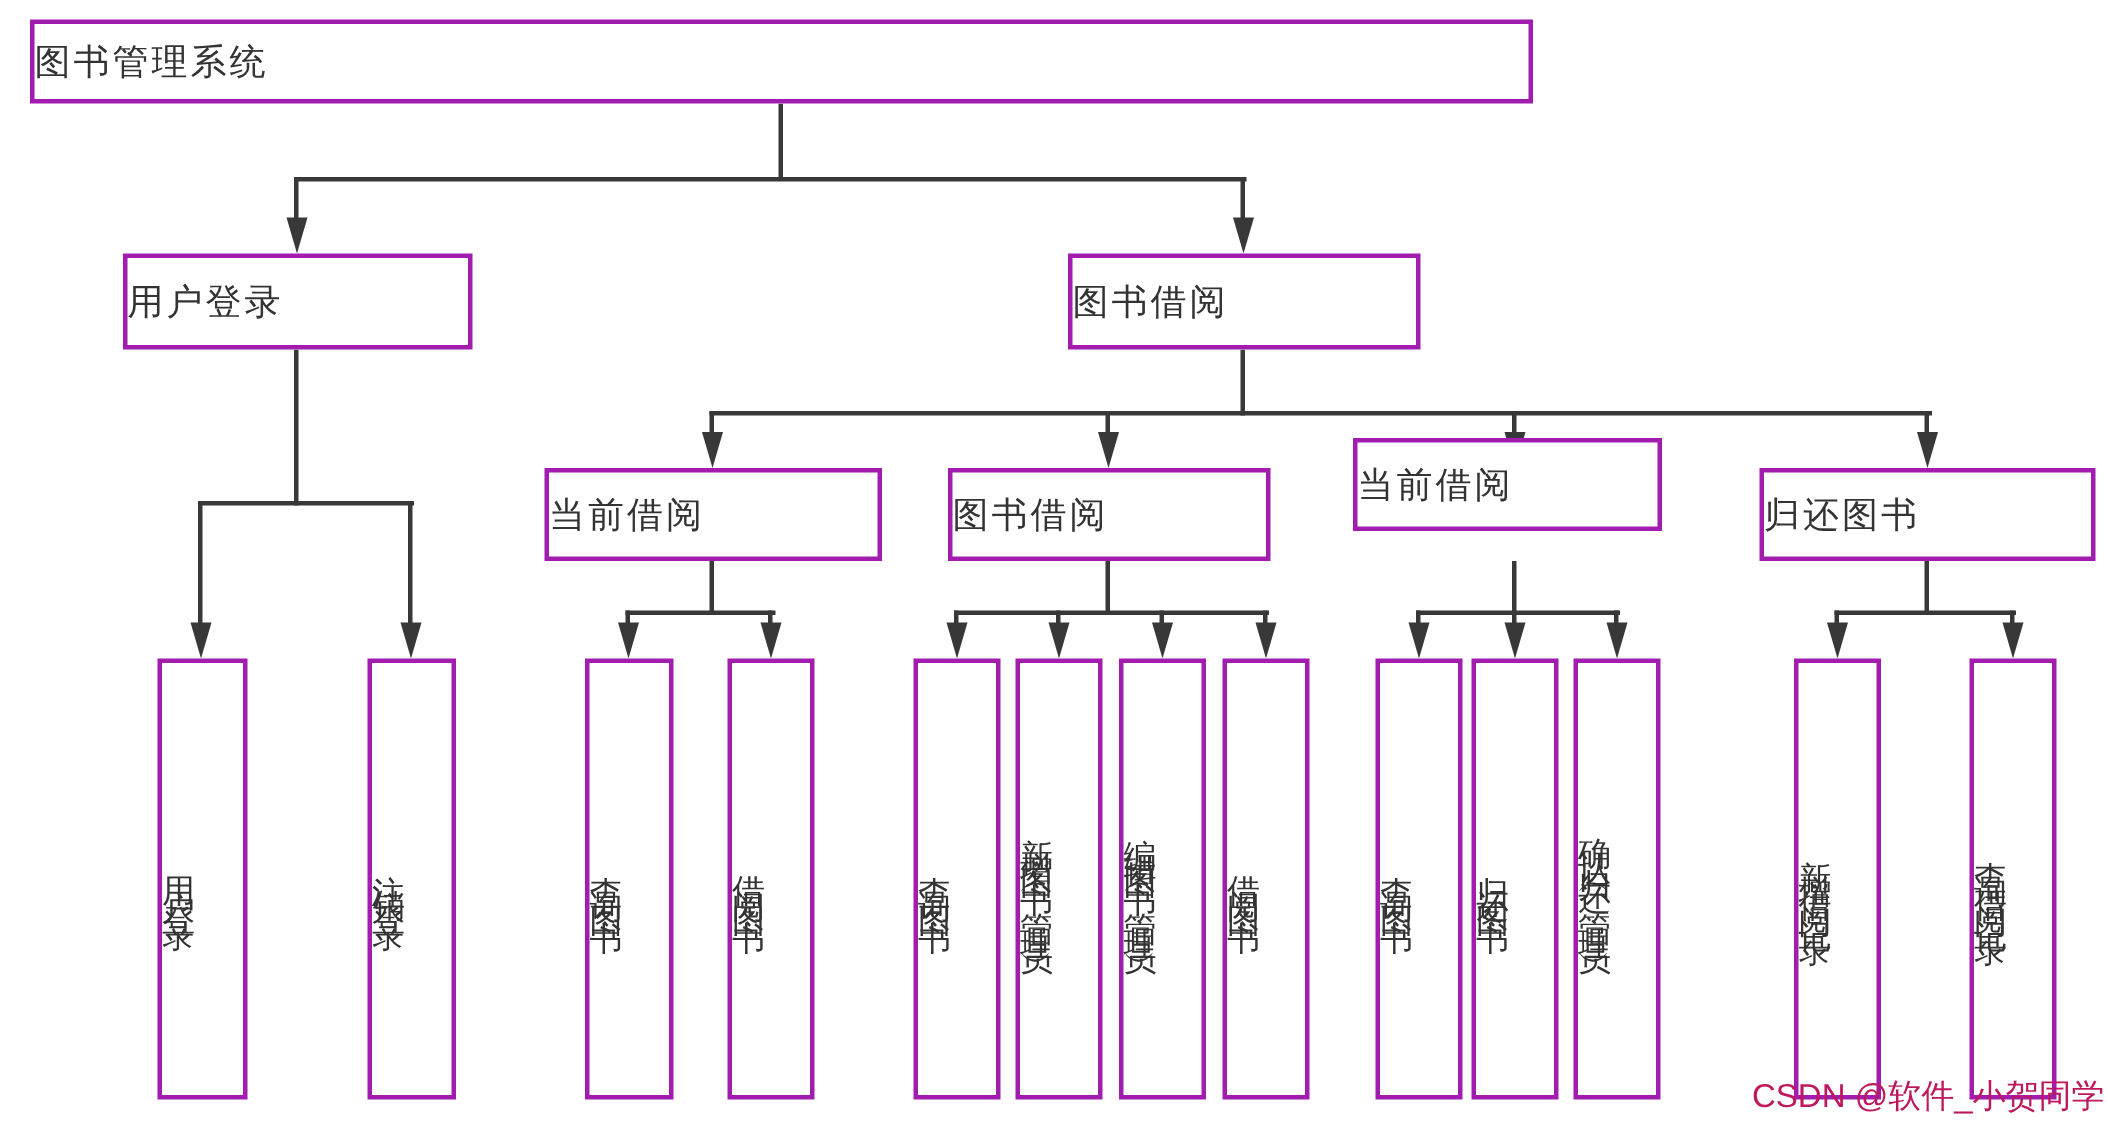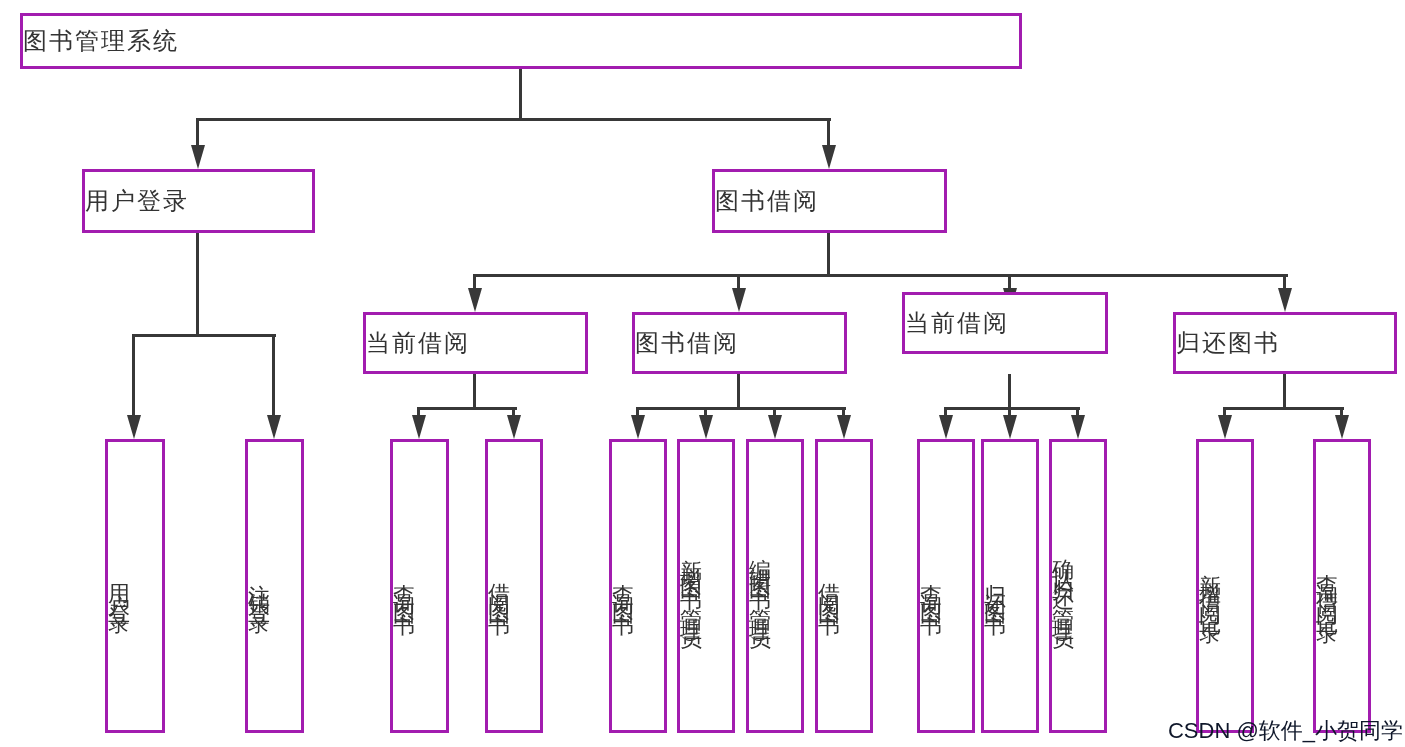--- a/index.html
+++ b/index.html
@@ -21,21 +21,21 @@
   .vl, .hl { position:absolute; background:#383838; }
   .vl { width:3px; }
   .hl { height:3px; }
   .arr {
     position:absolute; width:0; height:0;
     border-left:7px solid transparent; border-right:7px solid transparent;
     border-top:24px solid #383838;
   }
   #watermark {
     position:absolute; top:716px; right:2px;
-    font-size:22px; color:#0f172a; letter-spacing:0px; white-space:nowrap;
+    font-size:22px; color:#be185d; letter-spacing:0px; white-space:nowrap;
   }
 </style>
 </head>
 <body>
 
 <div id="canvas">
 
   <div class="vl" style="left:519px;top:69px;height:51px"></div>
   <div class="hl" style="left:196px;top:118px;width:635px"></div>
   <div class="vl" style="left:196px;top:118px;height:28px"></div>

